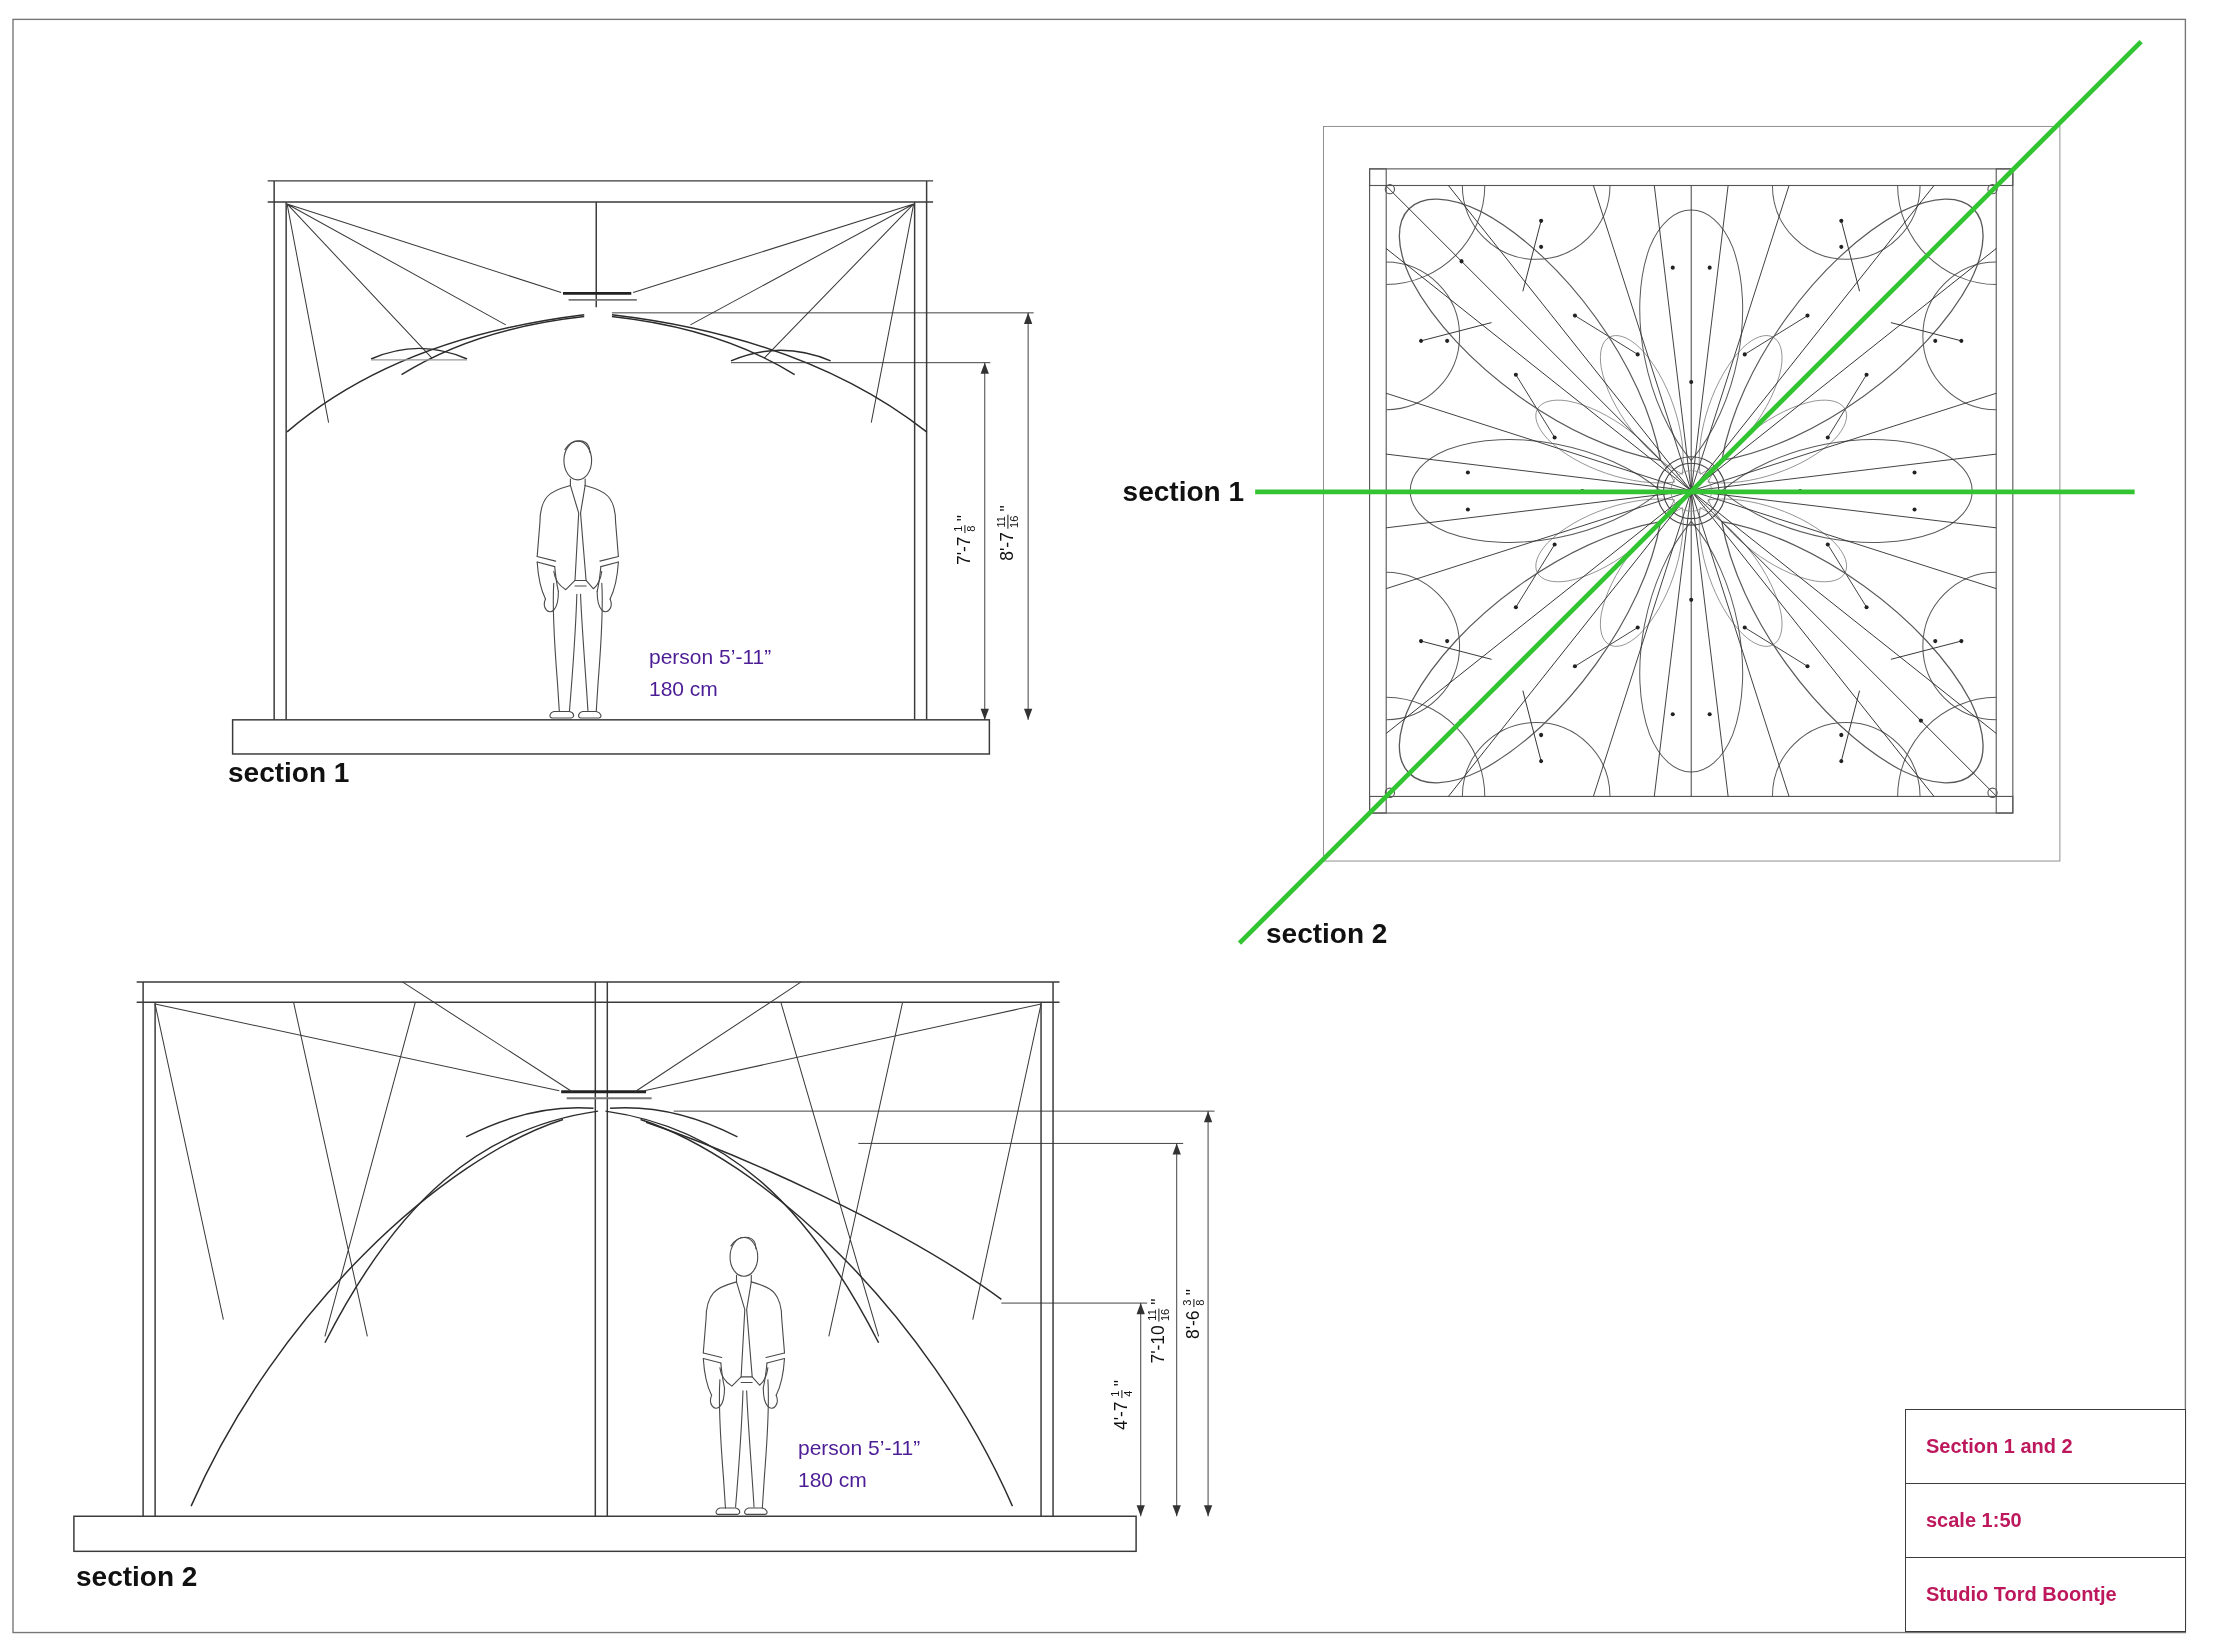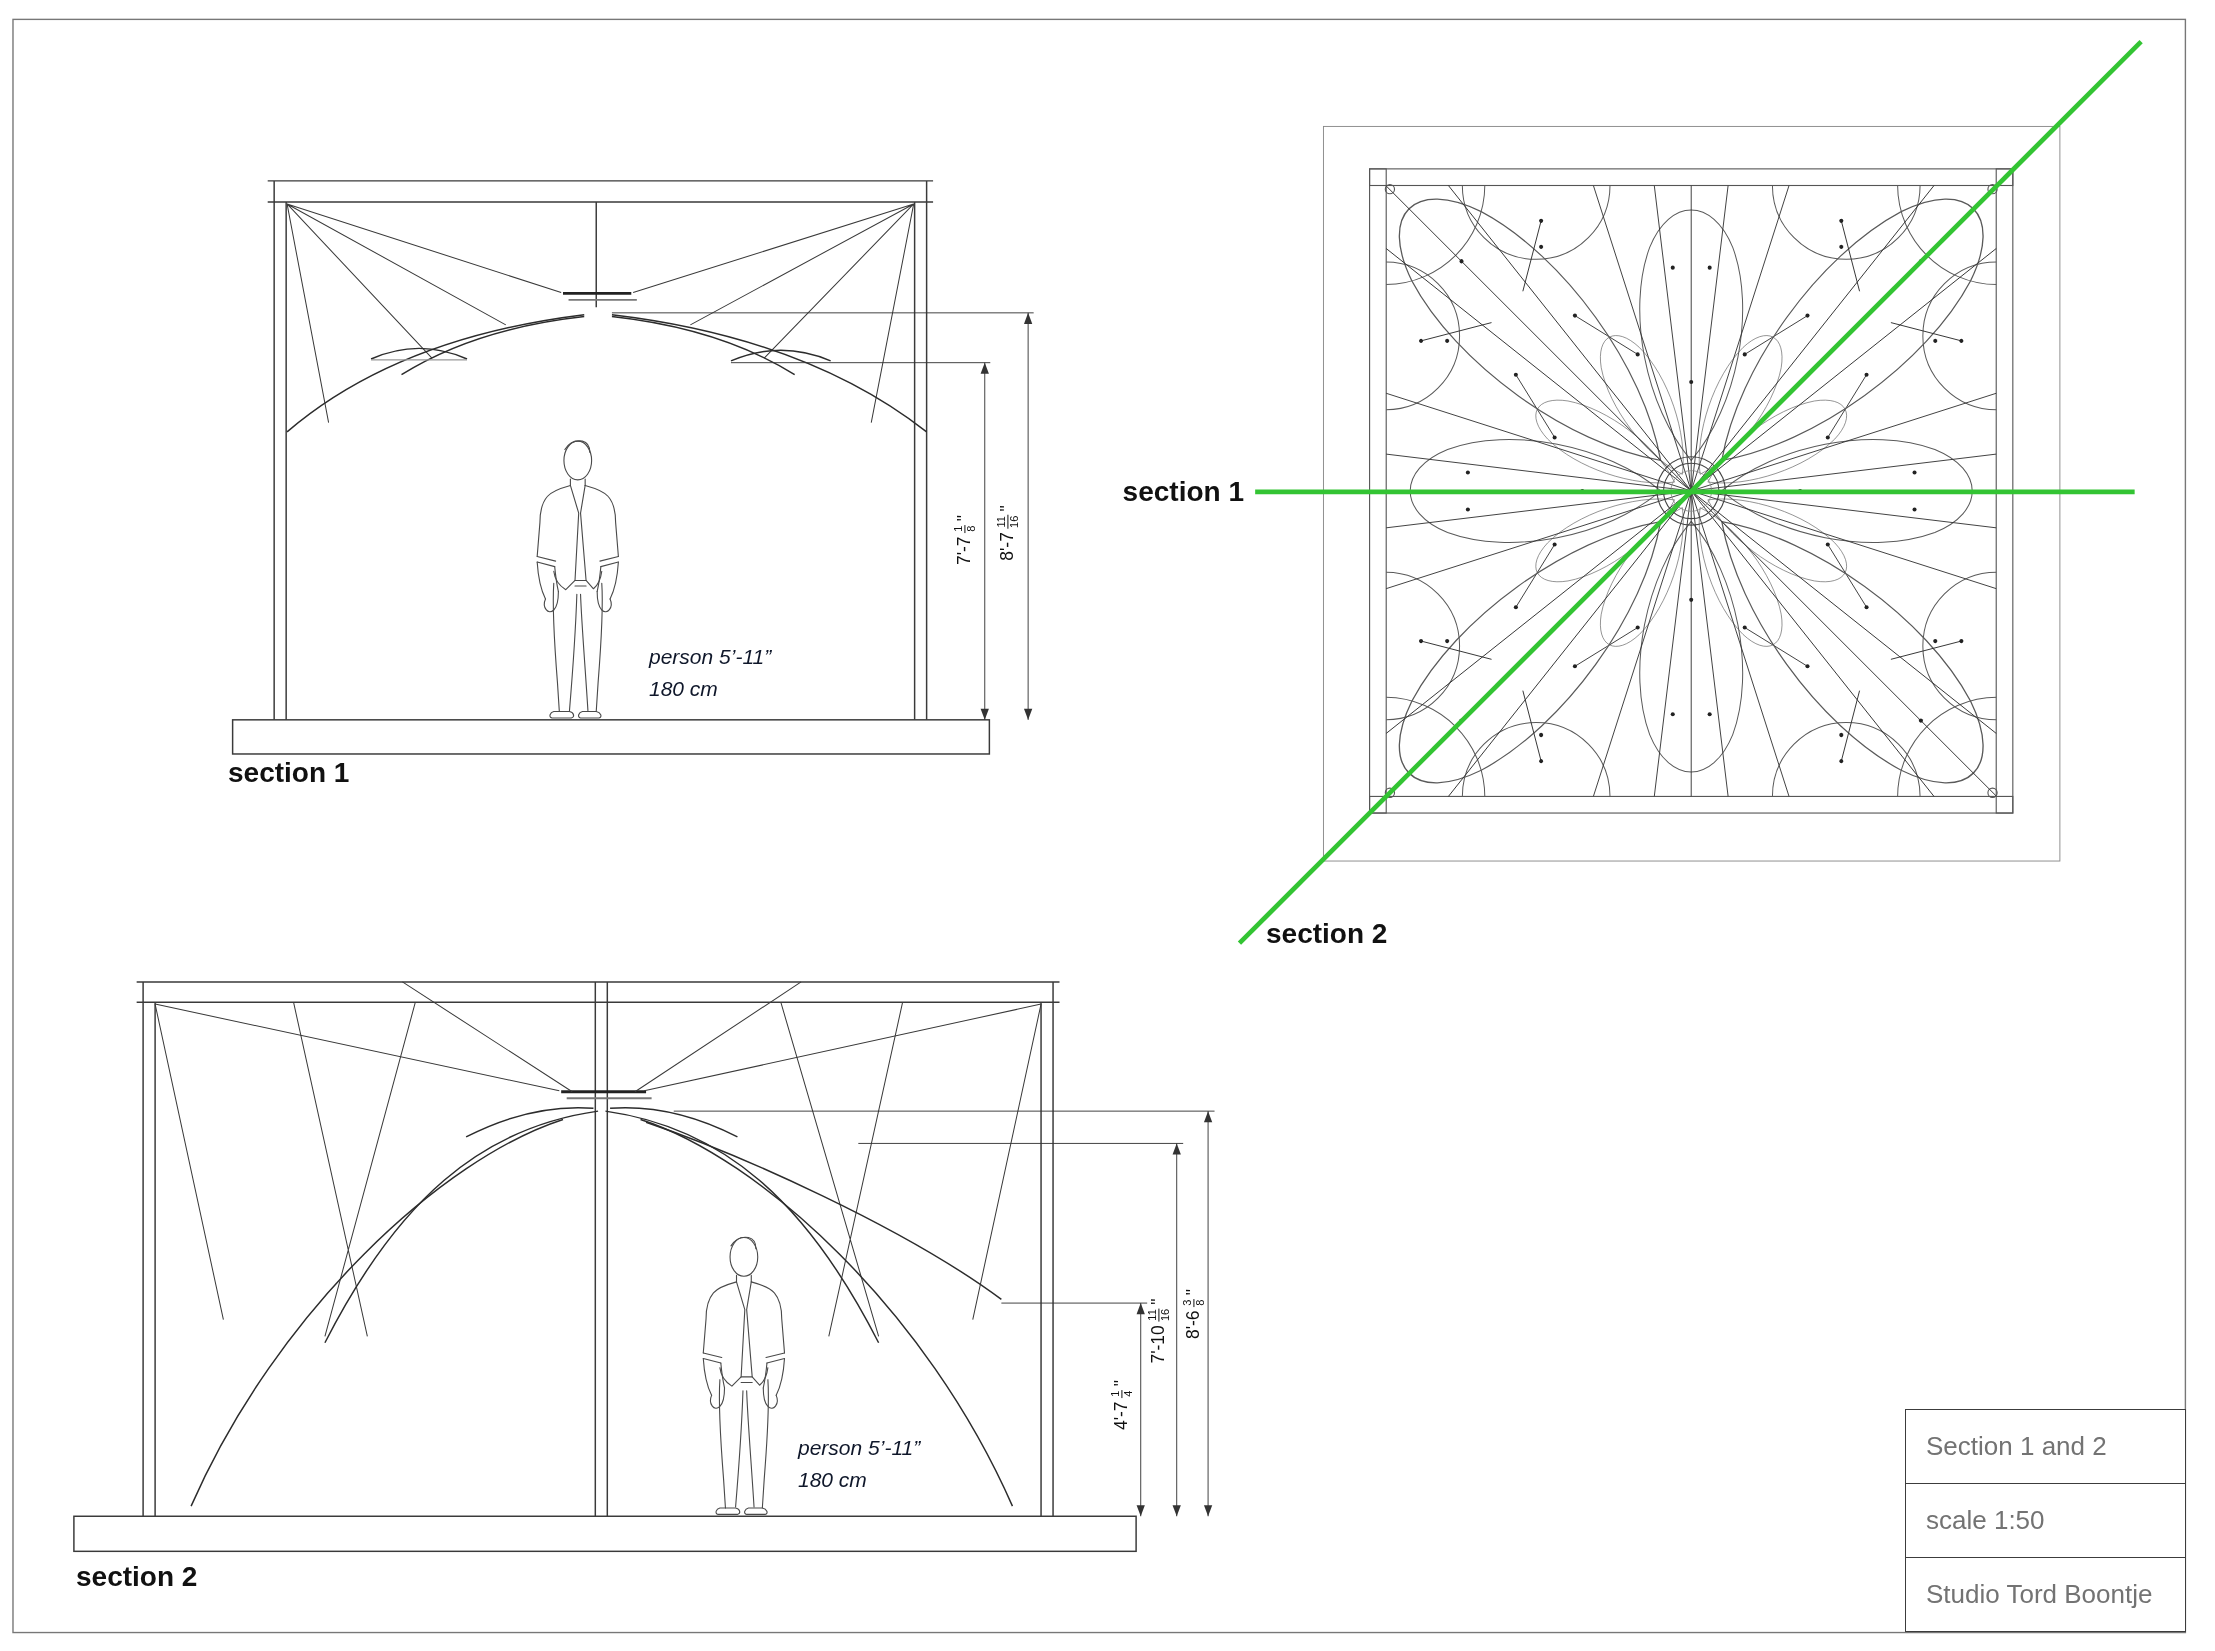--- a/index.html
+++ b/index.html
@@ -3,37 +3,37 @@
 <meta charset="utf-8">
 <style>
   html,body{margin:0;padding:0;background:#fff;}
   .page{
     position:relative;width:2215px;height:1651px;background:#ffffff;
     font-family:"Liberation Sans", sans-serif;color:#1a1a1a;overflow:hidden;
   }
   svg.linework{position:absolute;left:0;top:0;}
   .lbl{position:absolute;white-space:nowrap;}
   .caption{font-size:28px;font-weight:600;color:#111;}
-  .person-note{font-size:21px;line-height:1.5;color:#0f172a;font-style:italic;}
+  .person-note{font-size:21px;line-height:1.5;color:#4c1d95;}
   .plan-cut-label{font-size:28px;font-weight:600;color:#111;}
   .dim{
     position:absolute;display:flex;align-items:center;gap:3.7px;
     font-size:17.5px;color:#111;transform:translate(-50%,-50%) rotate(-90deg);
   }
   .frac{display:inline-flex;flex-direction:column;align-items:center;
         font-size:11px;line-height:1.1;}
   .frac .num{border-bottom:1.2px solid #111;padding:0 0.9px;}
   .titleblock{
     position:absolute;left:1905px;top:1409px;width:281px;height:223px;
     border:1.4px solid #3c3c3c;box-sizing:border-box;background:#fff;
     display:flex;flex-direction:column;
   }
   .titleblock .row{
     flex:1;display:flex;align-items:center;padding-left:20px;
-    font-size:26px;color:#737373;border-top:1.4px solid #3c3c3c;box-sizing:border-box;
+    font-size:20px;color:#be185d;border-top:1.4px solid #3c3c3c;box-sizing:border-box;font-weight:bold;
   }
   .titleblock .row:first-child{border-top:none;}
 </style>
 </head>
 <body>
 
 <div class="page">
 
 <svg class="linework" width="2215" height="1651" viewBox="0 0 2400 1789">
   <defs>

